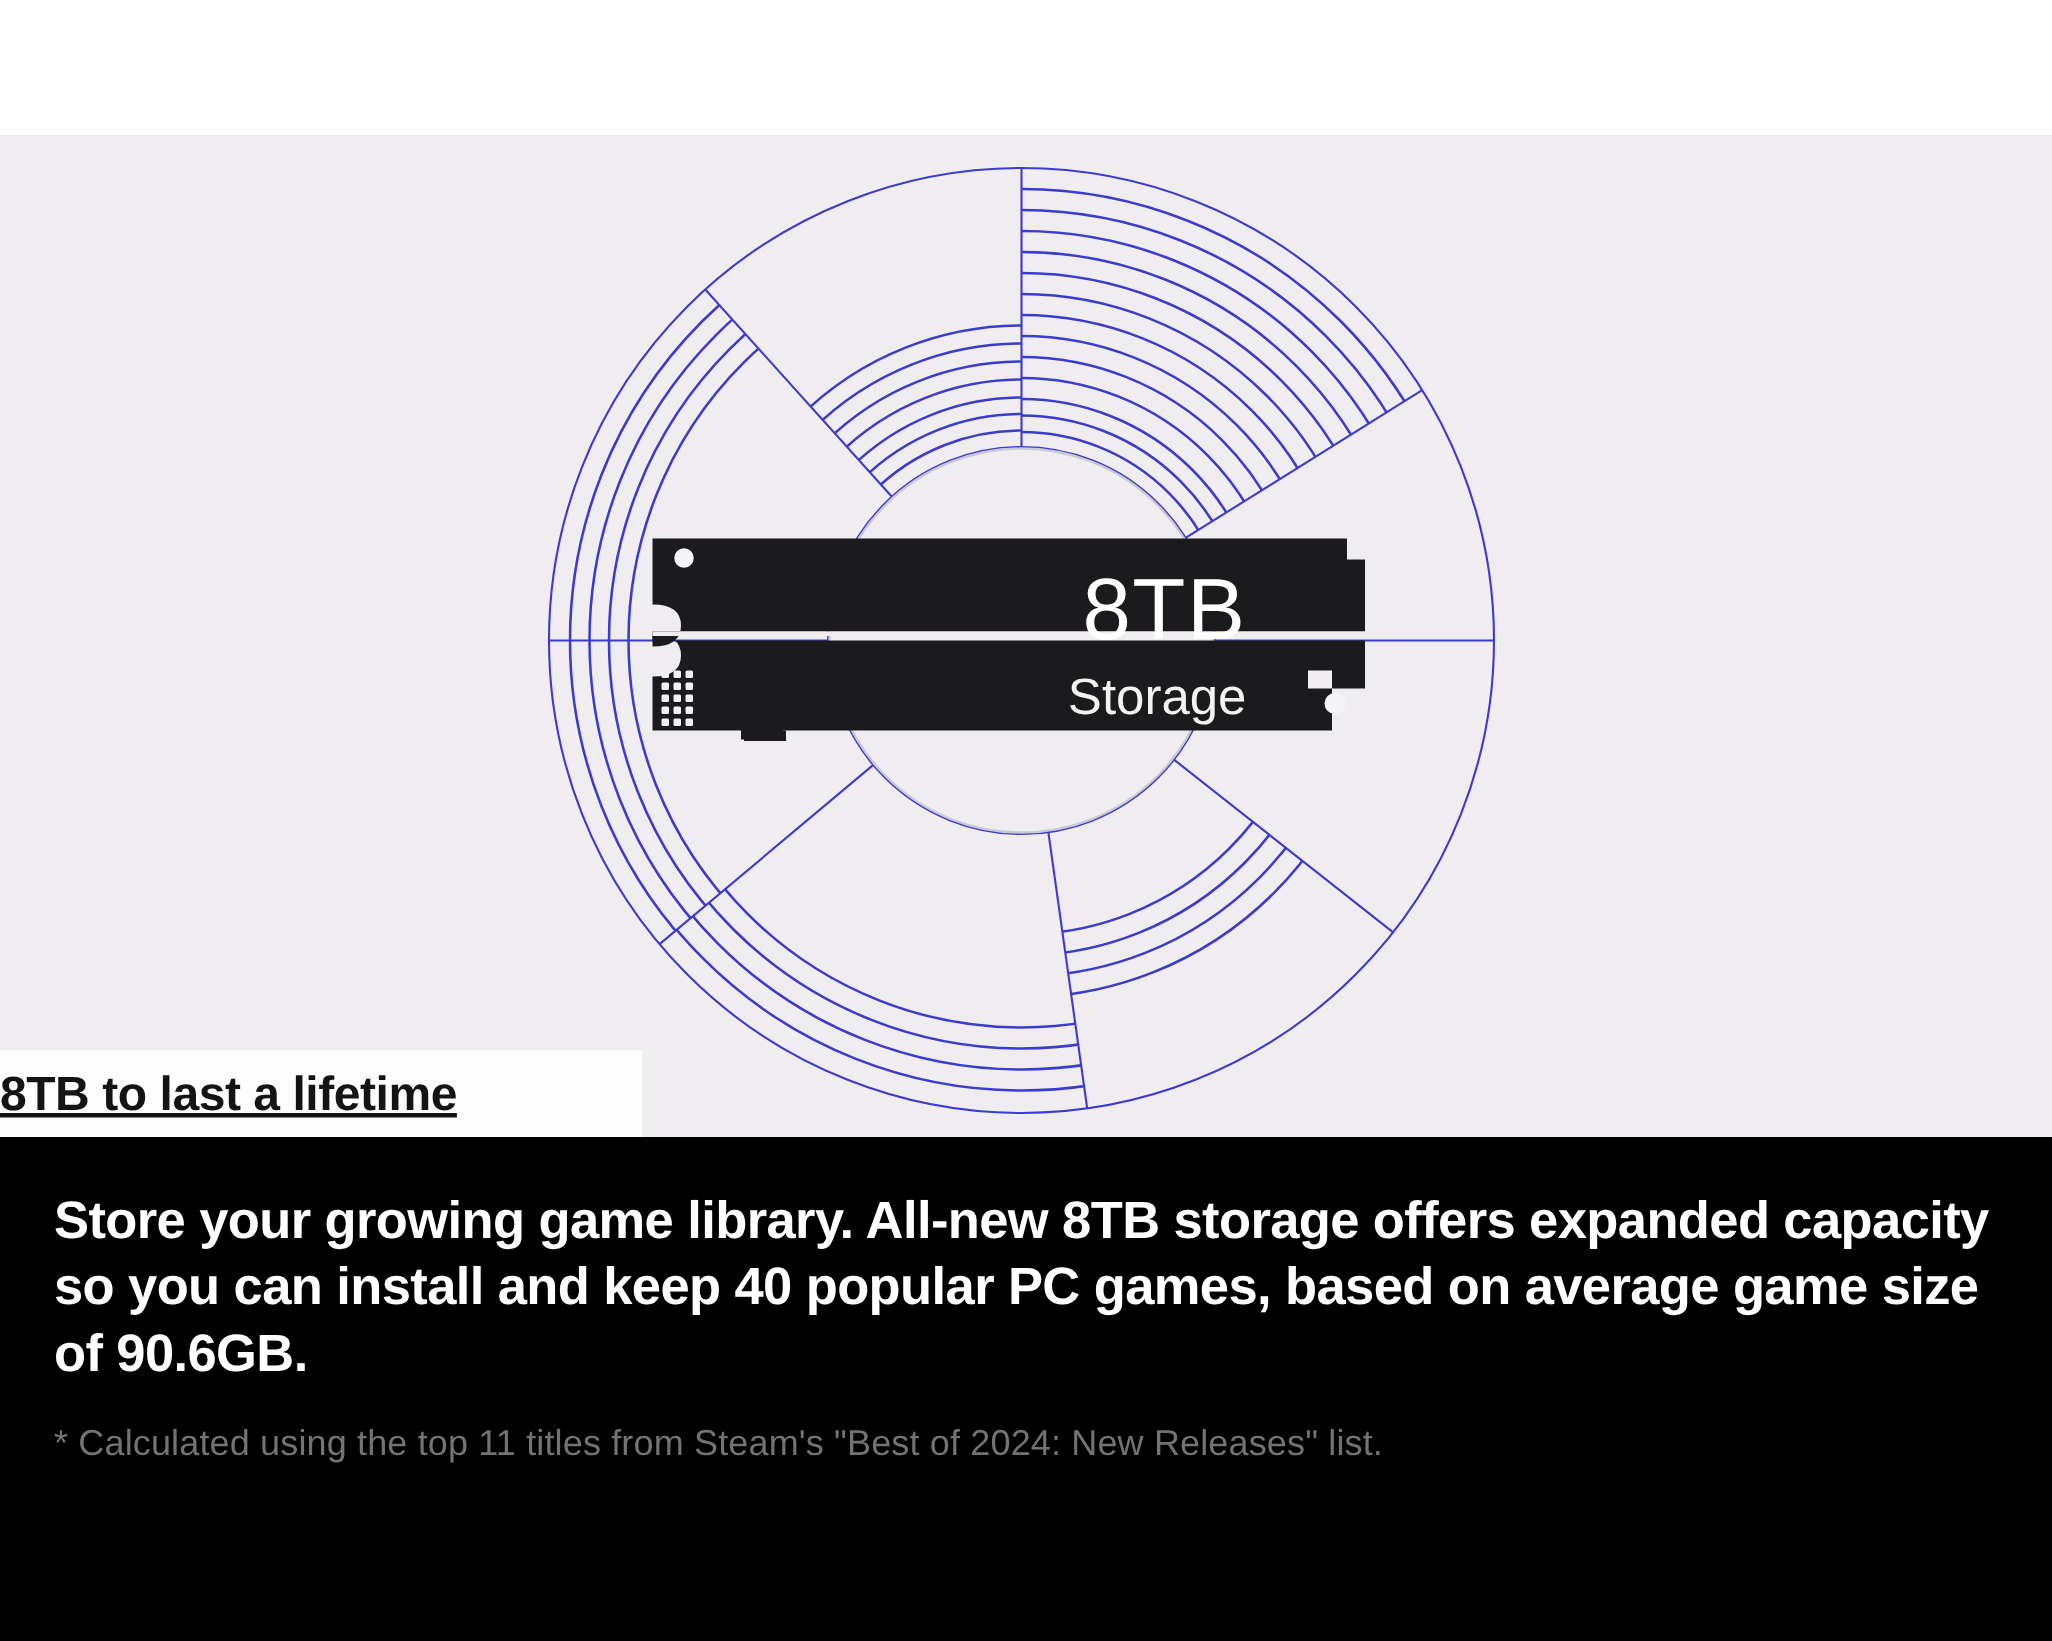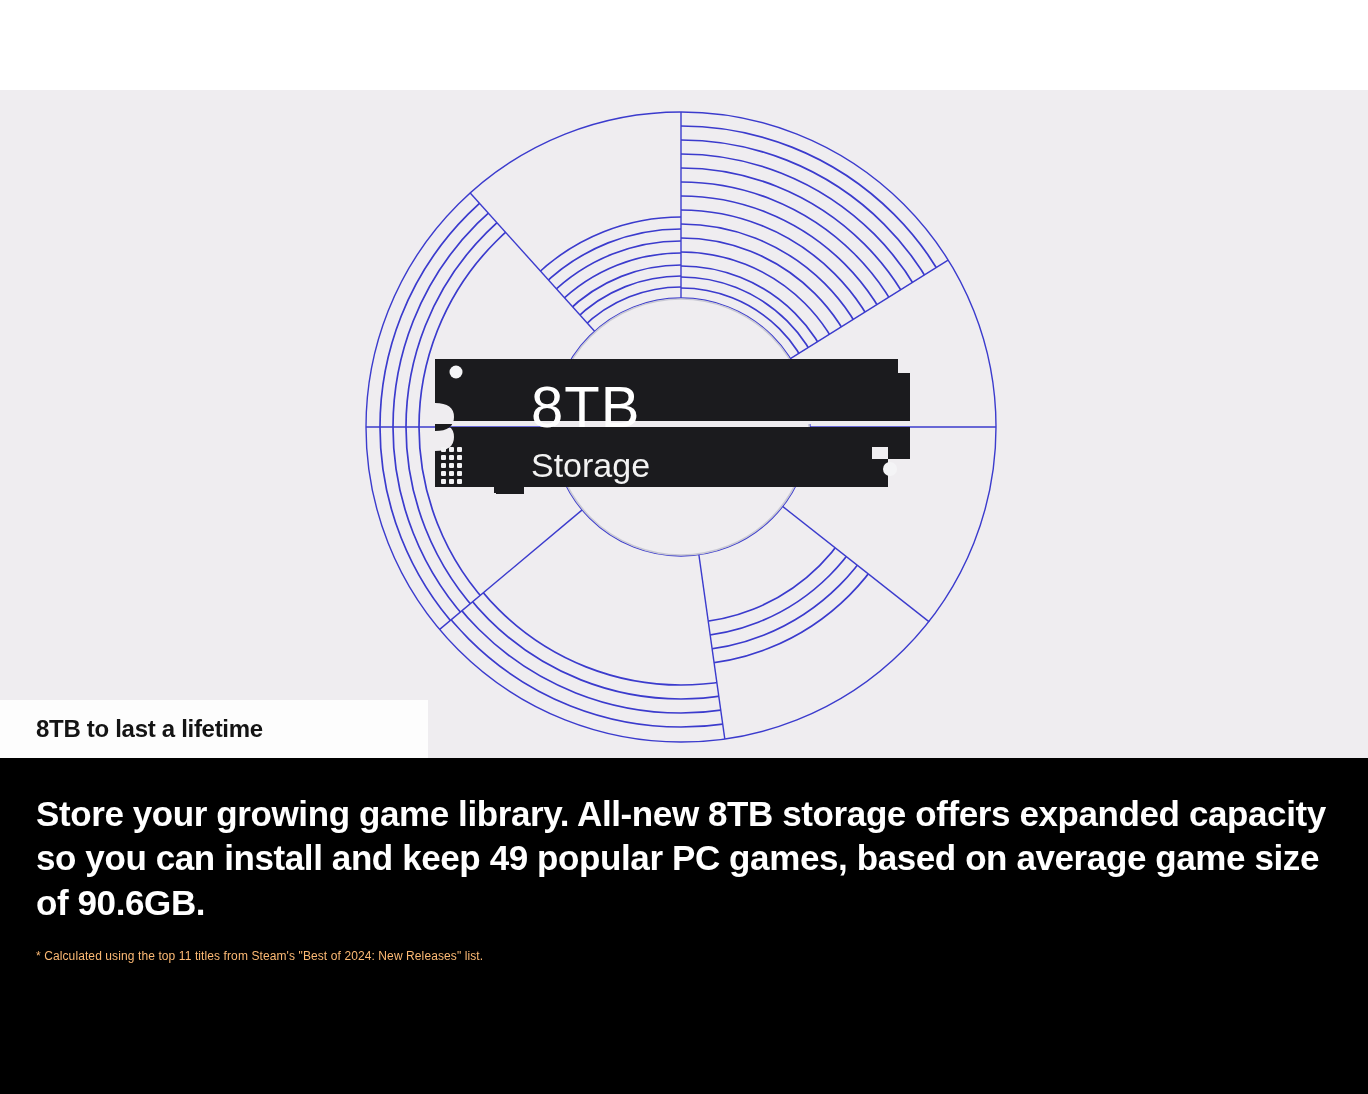--- a/index.html
+++ b/index.html
@@ -32,21 +32,21 @@
     position:absolute;
     left:432px; top:355px;
     width:500px; height:145px;
   }
   
   .badge-text {
     position:absolute;
     left:531px; top:370px;
     width:300px; height:120px;
     display:flex; flex-direction:column;
-    align-items:flex-start; justify-content:center;
+    align-items:flex-end; justify-content:center;
     pointer-events:none;
   }
   .badge-cap {
     font-size:58px;
     font-weight:400;
     letter-spacing:1px;
     color:#ffffff;
     line-height:1;
   }
   .badge-sub {
@@ -59,48 +59,48 @@
   
   .headline-chip {
     position:absolute;
     left:0; top:700px;
     width:428px; height:58px;
     background:#fdfdfd;
     display:flex;
     align-items:center;
   }
   .headline-chip .txt {
-    margin-left:36px;
-    font-size:24px;
+    font-size:32px;
     font-weight:700;
     color:#141414;
     letter-spacing:-0.3px;
     white-space:nowrap;
+    text-decoration:underline;
   }
   
   .copy-block {
     position:absolute;
     left:0; top:758px;
     width:1368px; height:232px;
     background:#000000;
     padding:34px 34px 0 36px;
   }
   .copy-lead {
     font-size:35px;
     font-weight:700;
     line-height:1.27;
     color:#ffffff;
     letter-spacing:-0.4px;
     max-width:1310px;
   }
   .copy-foot {
     margin-top:24px;
-    font-size:12px;
+    font-size:24px;
     font-weight:400;
-    color:#fdba74;
+    color:#737373;
     letter-spacing:0.1px;
   }
   .bottom-fill {
     position:absolute;
     left:0; top:990px;
     width:1368px; height:104px;
     background:#000000;
   }
 </style>
 </head>
@@ -266,18 +266,18 @@
   <div class="badge-text">
     <div class="badge-cap">8TB</div>
     <div class="badge-sub">Storage</div>
   </div>
 
   <div class="headline-chip">
     <div class="txt">8TB to last a lifetime</div>
   </div>
 
   <div class="copy-block">
-    <p class="copy-lead">Store your growing game library. All-new 8TB storage offers expanded capacity so you can install and keep 49 popular PC games, based on average game size of 90.6GB.</p>
+    <p class="copy-lead">Store your growing game library. All-new 8TB storage offers expanded capacity so you can install and keep 40 popular PC games, based on average game size of 90.6GB.</p>
     <p class="copy-foot">* Calculated using the top 11 titles from Steam's "Best of 2024: New Releases" list.</p>
   </div>
   <div class="bottom-fill"></div>
 
 </div>
 
 </body></html>

